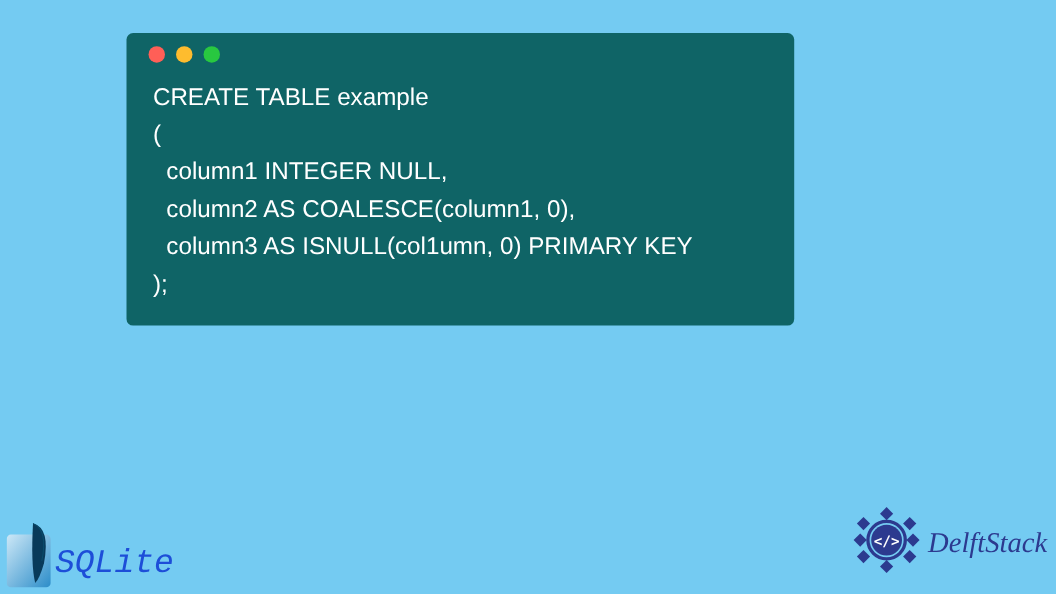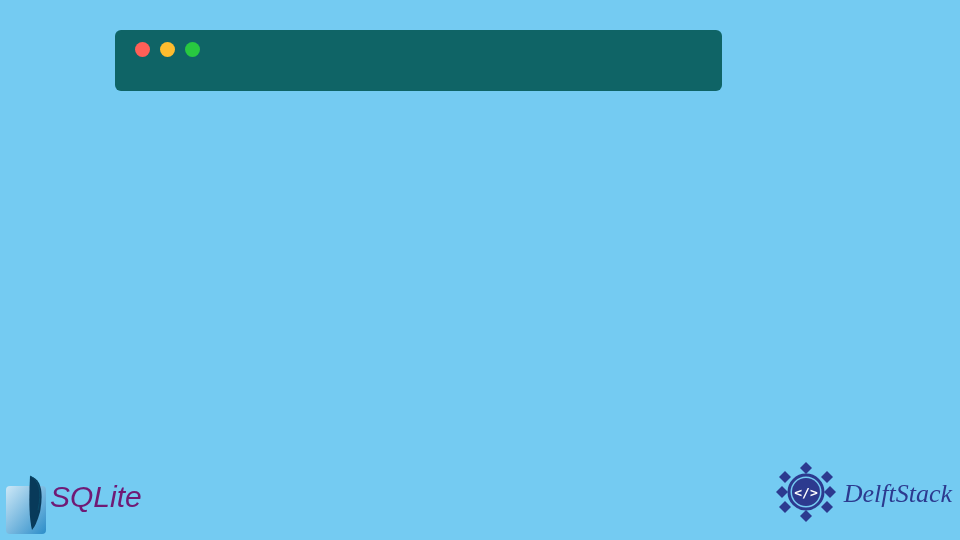--- a/index.html
+++ b/index.html
@@ -45,26 +45,26 @@
     bottom: 6px;
     display: flex;
     align-items: flex-end;
   }
   .sqlite-icon {
     width: 46px;
     height: 62px;
     position: relative;
   }
   .sqlite-text {
-    font-family: Liberation Sans, sans-serif;
+    font-family: Liberation Mono, monospace;
     font-style: italic;
     font-size: 30px;
-    color: #701a75;
+    color: #1d4ed8;
     margin-left: -2px;
-    margin-bottom: 20px;
+    margin-bottom: 4px;
   }
   .delft-logo {
     position: absolute;
     right: 8px;
     bottom: 10px;
     display: flex;
     align-items: center;
     gap: 4px;
   }
   .delft-text {
@@ -77,20 +77,26 @@
 </style>
 </head>
 <body>
 
 <div class="code-window">
   <div class="window-controls">
     <div class="dot" style="background: rgb(255, 95, 87);"></div>
     <div class="dot" style="background: rgb(254, 188, 46);"></div>
     <div class="dot" style="background: rgb(40, 200, 64);"></div>
   </div>
+  <div class="code-block">CREATE TABLE example
+(
+  column1 INTEGER NULL,
+  column2 AS COALESCE(column1, 0),
+  column3 AS ISNULL(col1umn, 0) PRIMARY KEY
+);</div>
 </div>
 
 <div class="sqlite-logo">
   <div class="sqlite-icon">
     <svg width="46" height="62" viewBox="0 0 46 62">
       <defs>
         <linearGradient id="sq" x1="0" y1="0" x2="1" y2="1">
           <stop offset="0%" stop-color="#CDE8F7"></stop>
           <stop offset="100%" stop-color="#2C8DC9"></stop>
         </linearGradient>

